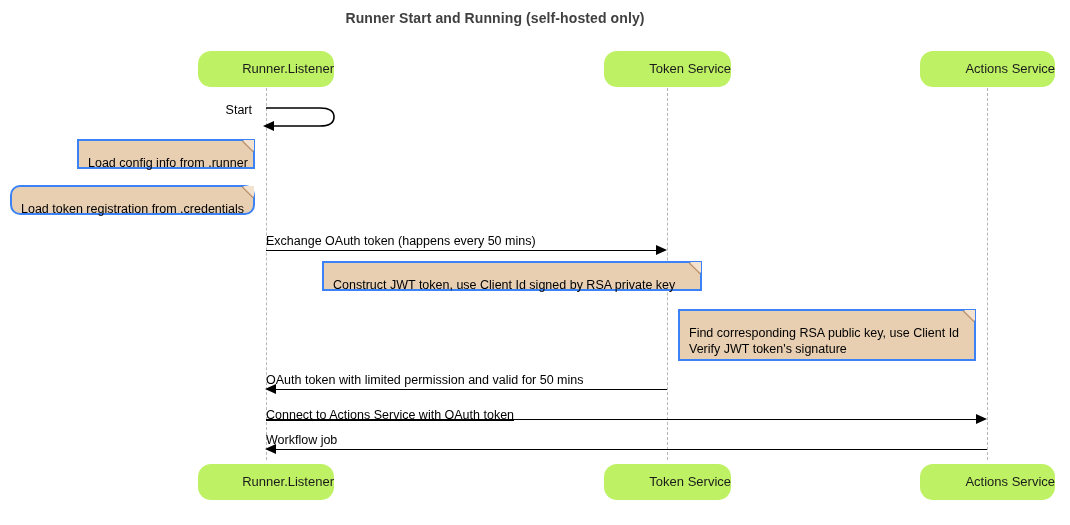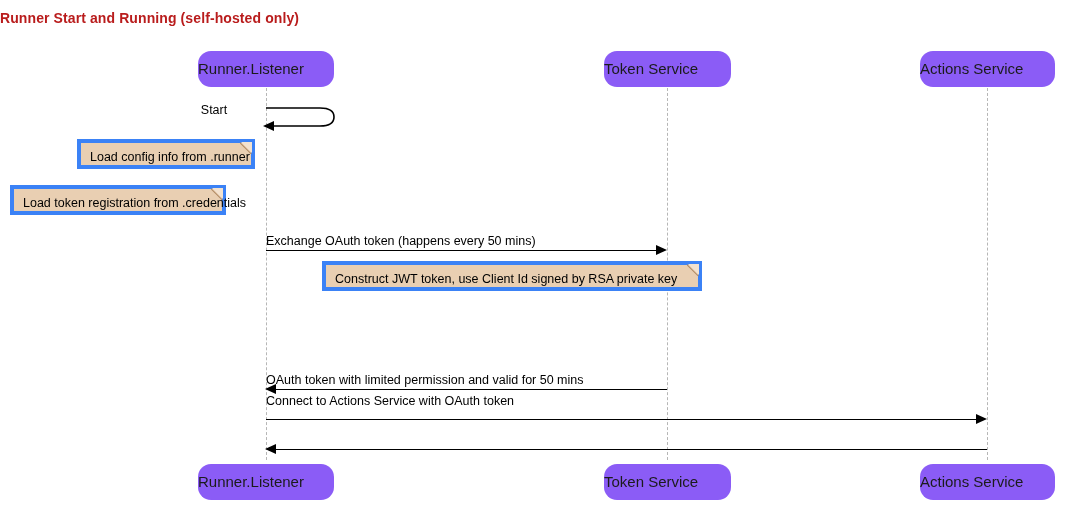--- a/index.html
+++ b/index.html
@@ -20,55 +20,56 @@
     width: 1070px;
     height: 525px;
   }
 
   
   .diagram-title {
     position: absolute;
     left: 0;
     top: 10px;
     width: 990px;
+    text-align: center;
     font-size: 14px;
     font-weight: bold;
-    color: #b91c1c;
+    color: #404040;
     letter-spacing: 0.1px;
   }
 
   
   .lifeline {
     position: absolute;
     width: 0;
     border-left: 1px dashed #b6b6b6;
   }
 
   
   .participant {
     position: absolute;
-    background: #8b5cf6;
+    background: #bef264;
     border-radius: 13px;
     height: 36px;
     line-height: 36px;
-    text-align: left;
-    font-size: 15px;
+    text-align: right;
+    font-size: 13px;
     color: #1b1b1b;
     white-space: nowrap;
   }
 
   
   .note {
     position: absolute;
     background: #e9cfb2;
-    border: 4px solid #3b82f6;
+    border: 2px solid #3b82f6;
     box-sizing: border-box;
     color: #000000;
     font-size: 12.5px;
-    padding: 6px 8px 6px 9px;
+    padding: 14px 8px 6px 9px;
     line-height: 16px;
   }
   .note .fold {
     position: absolute;
     top: -1px;
     right: -1px;
     width: 0;
     height: 0;
     border-left: 11px solid transparent;
     border-top: 11px solid #f3e2cf;
@@ -152,55 +153,62 @@
   <div class="participant" style="left:198px; top:464px; width:136px;">
     <span>Runner.Listener</span>
   </div>
   <div class="participant" style="left:604px; top:464px; width:127px;">
     <span>Token Service</span>
   </div>
   <div class="participant" style="left:920px; top:464px; width:135px;">
     <span>Actions Service</span>
   </div>
 
-  <div class="msg-label right-align" style="left:168px; top:103px; width:92px;text-align:center;">Start</div>
+  <div class="msg-label right-align" style="left:160px; top:103px; width:92px;">Start</div>
   <div class="self-loop" style="left:262px; top:102px;">
     <svg width="80" height="32" viewBox="0 0 80 32">
       <path d="M4,6 L58,6 Q72,6 72,15 Q72,24 58,24 L12,24" fill="none" stroke="#000000" stroke-width="1.6"></path>
     </svg>
   </div>
   <div class="arrow-head arrow-left" style="left:263px; top:121px;"></div>
 
   <div class="note" style="left:77px; top:139px; width:178px; height:30px;">
     <span class="fold"></span>
     <span class="fold-edge"></span>
     <span class="note-line">Load config info from .runner</span>
   </div>
 
-  <div class="note" style="left:10px; top:185px; width:216px; height:30px;">
+  <div class="note" style="left:10px; top:185px; width:245px; height:30px;border-radius:10px;">
     <span class="fold"></span>
     <span class="fold-edge"></span>
     <span class="note-line">Load token registration from .credentials</span>
   </div>
 
   <div class="msg-label" style="left:266px; top:234px; width:401px;">Exchange OAuth token (happens every 50 mins)</div>
   <div class="msg-line" style="left:266px; top:250px; width:391px;"></div>
   <div class="arrow-head arrow-right" style="left:656px; top:245px;"></div>
 
   <div class="note" style="left:277px; top:261px; width:380px; height:30px;margin-left:45px;">
     <span class="fold"></span>
     <span class="fold-edge"></span>
     <span class="note-line">Construct JWT token, use Client Id signed by RSA private key</span>
   </div>
 
+  <div class="note" style="left:678px; top:309px; width:298px; height:52px;">
+    <span class="fold"></span>
+    <span class="fold-edge"></span>
+    <span class="note-line">Find corresponding RSA public key, use Client Id</span>
+    <span class="note-line">Verify JWT token's signature</span>
+  </div>
 
   <div class="msg-label" style="left:266px; top:373px; width:401px;">OAuth token with limited permission and valid for 50 mins</div>
   <div class="msg-line" style="left:276px; top:389px; width:391px;"></div>
   <div class="arrow-head arrow-left" style="left:265px; top:384px;"></div>
 
-  <div class="msg-label" style="left:266px; top:394px; width:721px;">Connect to Actions Service with OAuth token</div>
+  <div class="msg-label" style="left:266px; top:408px; width:721px;text-decoration:underline;">Connect to Actions Service with OAuth token</div>
   <div class="msg-line" style="left:266px; top:419px; width:711px;"></div>
   <div class="arrow-head arrow-right" style="left:976px; top:414px;"></div>
 
+  <div class="msg-label" style="left:266px; top:433px; width:721px;">Workflow job</div>
   <div class="msg-line" style="left:276px; top:449px; width:711px;"></div>
   <div class="arrow-head arrow-left" style="left:265px; top:444px;"></div>
 
 </div>
 
 </body></html>

